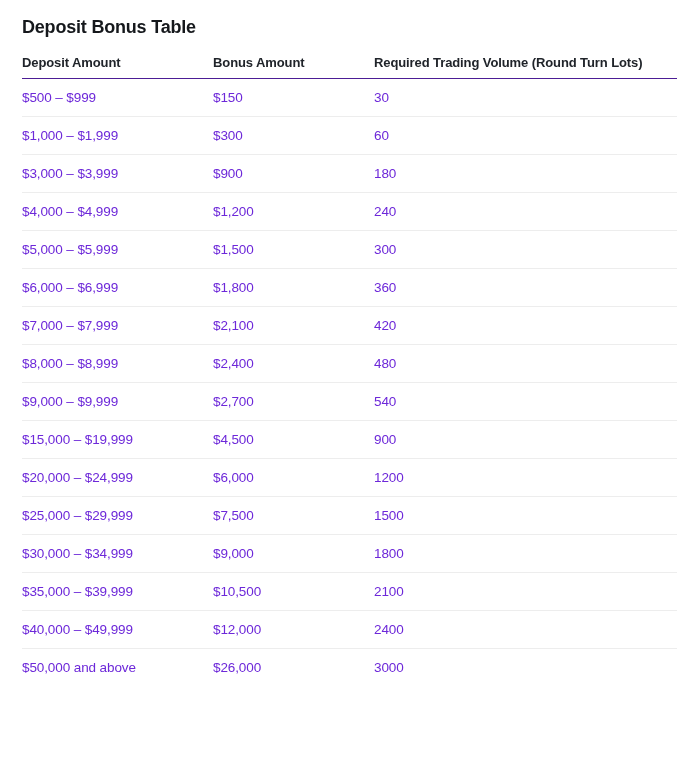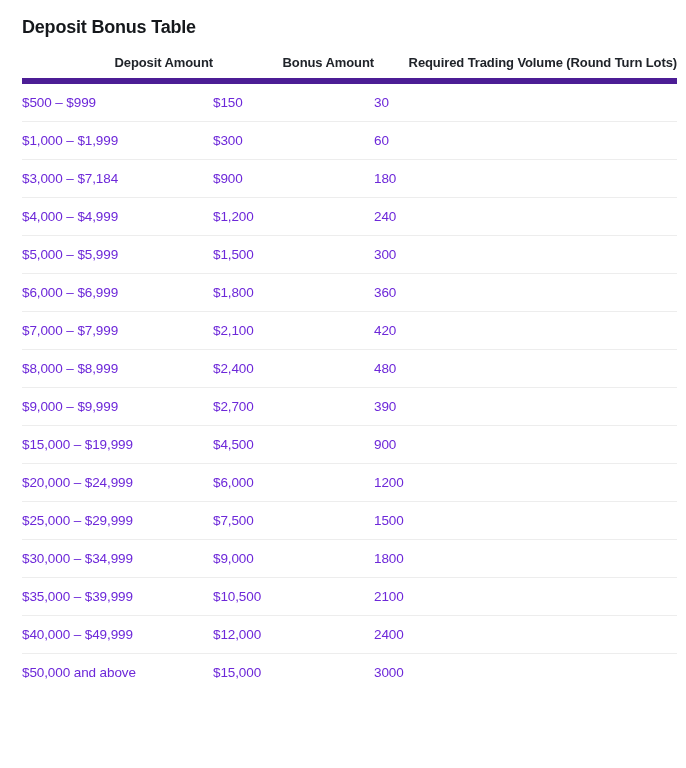--- a/index.html
+++ b/index.html
@@ -31,27 +31,27 @@
   table.bonus-table {
     width: 655px;
     border-collapse: collapse;
     table-layout: fixed;
     margin-top: 0;
   }
   col.c1 { width: 191px; }
   col.c2 { width: 161px; }
   col.c3 { width: 303px; }
   thead th {
-    text-align: right;
+    text-align: left;
     font-size: 13px;
     font-weight: 700;
     color: #20242a;
     letter-spacing: -0.1px;
     padding: 15px 0 8px 0;
-    border-bottom: 6px solid #4c1d95;
+    border-bottom: 1px solid #4c1d95;
     white-space: nowrap;
     overflow: hidden;
   }
   tbody td {
     font-size: 13.5px;
     font-weight: 400;
     color: #6d28d9;
     letter-spacing: -0.1px;
     height: 37px;
     padding: 0;
@@ -88,21 +88,21 @@
           <td>$500 – $999</td>
           <td>$150</td>
           <td>30</td>
         </tr>
         <tr>
           <td>$1,000 – $1,999</td>
           <td>$300</td>
           <td>60</td>
         </tr>
         <tr>
-          <td>$3,000 – $7,184</td>
+          <td>$3,000 – $3,999</td>
           <td>$900</td>
           <td>180</td>
         </tr>
         <tr>
           <td>$4,000 – $4,999</td>
           <td>$1,200</td>
           <td>240</td>
         </tr>
         <tr>
           <td>$5,000 – $5,999</td>
@@ -120,21 +120,21 @@
           <td>420</td>
         </tr>
         <tr>
           <td>$8,000 – $8,999</td>
           <td>$2,400</td>
           <td>480</td>
         </tr>
         <tr>
           <td>$9,000 – $9,999</td>
           <td>$2,700</td>
-          <td>390</td>
+          <td>540</td>
         </tr>
         <tr>
           <td>$15,000 – $19,999</td>
           <td>$4,500</td>
           <td>900</td>
         </tr>
         <tr>
           <td>$20,000 – $24,999</td>
           <td>$6,000</td>
           <td>1200</td>
@@ -154,18 +154,18 @@
           <td>$10,500</td>
           <td>2100</td>
         </tr>
         <tr>
           <td>$40,000 – $49,999</td>
           <td>$12,000</td>
           <td>2400</td>
         </tr>
         <tr>
           <td>$50,000 and above</td>
-          <td>$15,000</td>
+          <td>$26,000</td>
           <td>3000</td>
         </tr>
       </tbody>
   </table>
 </div>
 
 </body></html>

